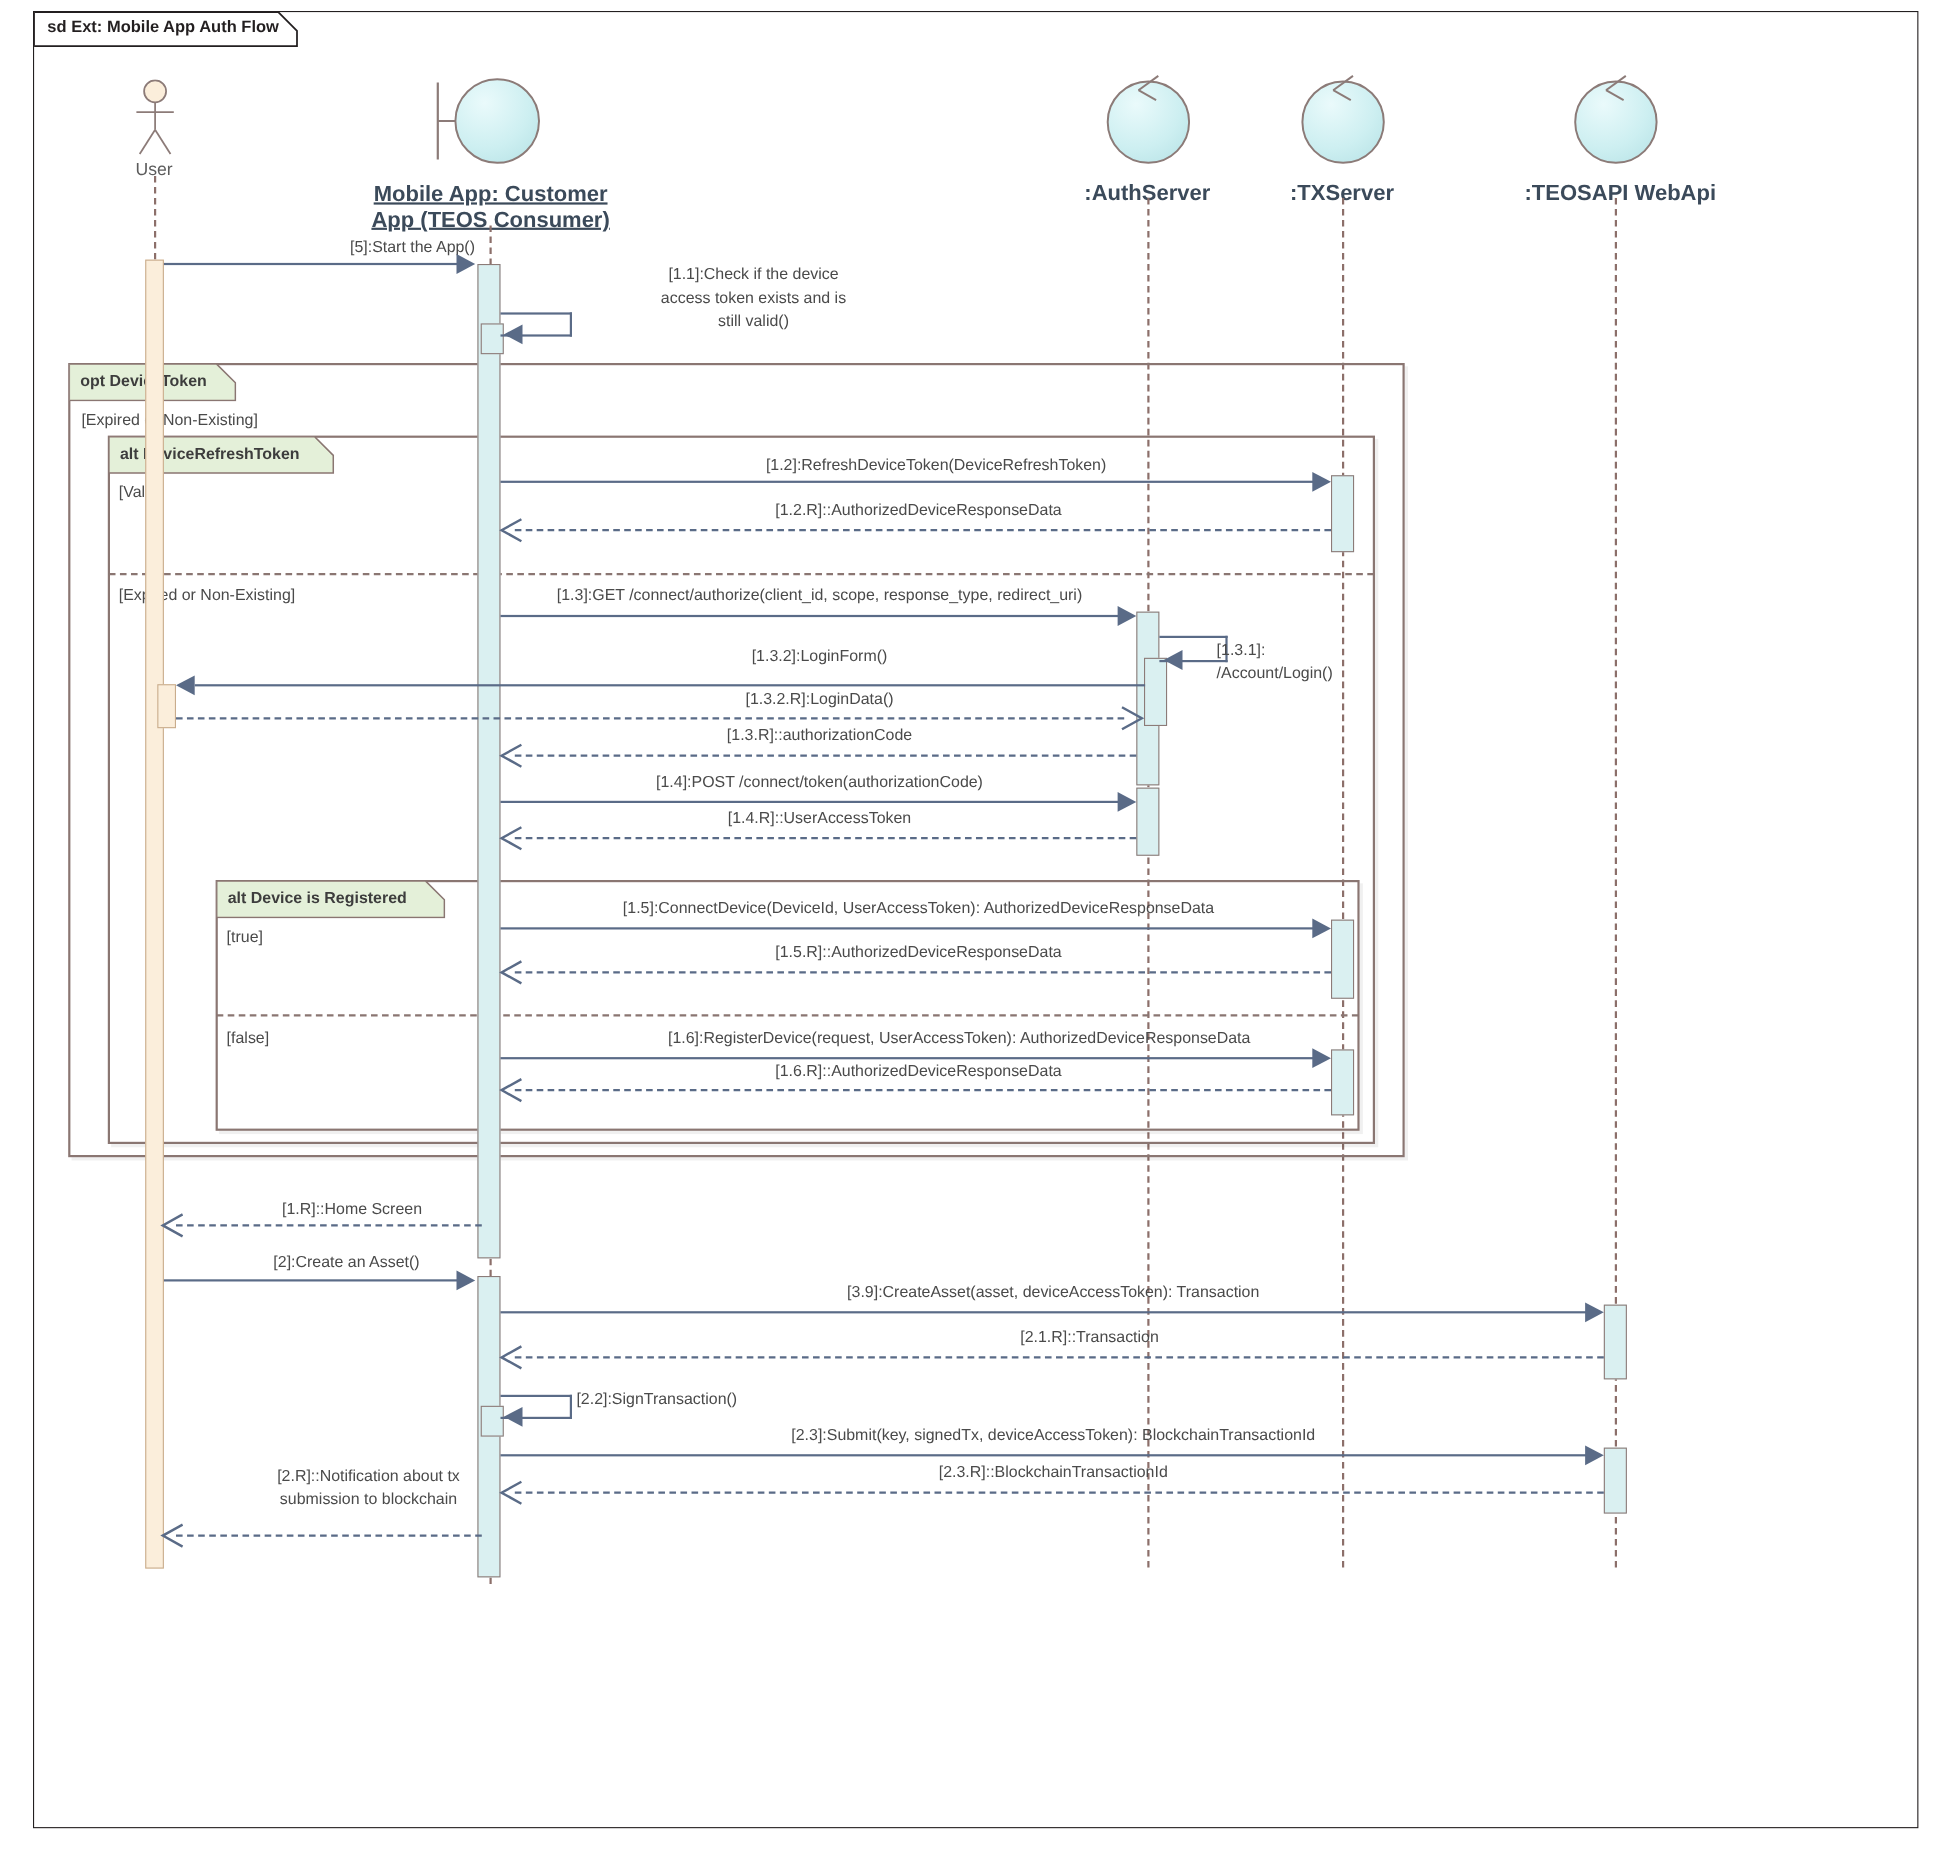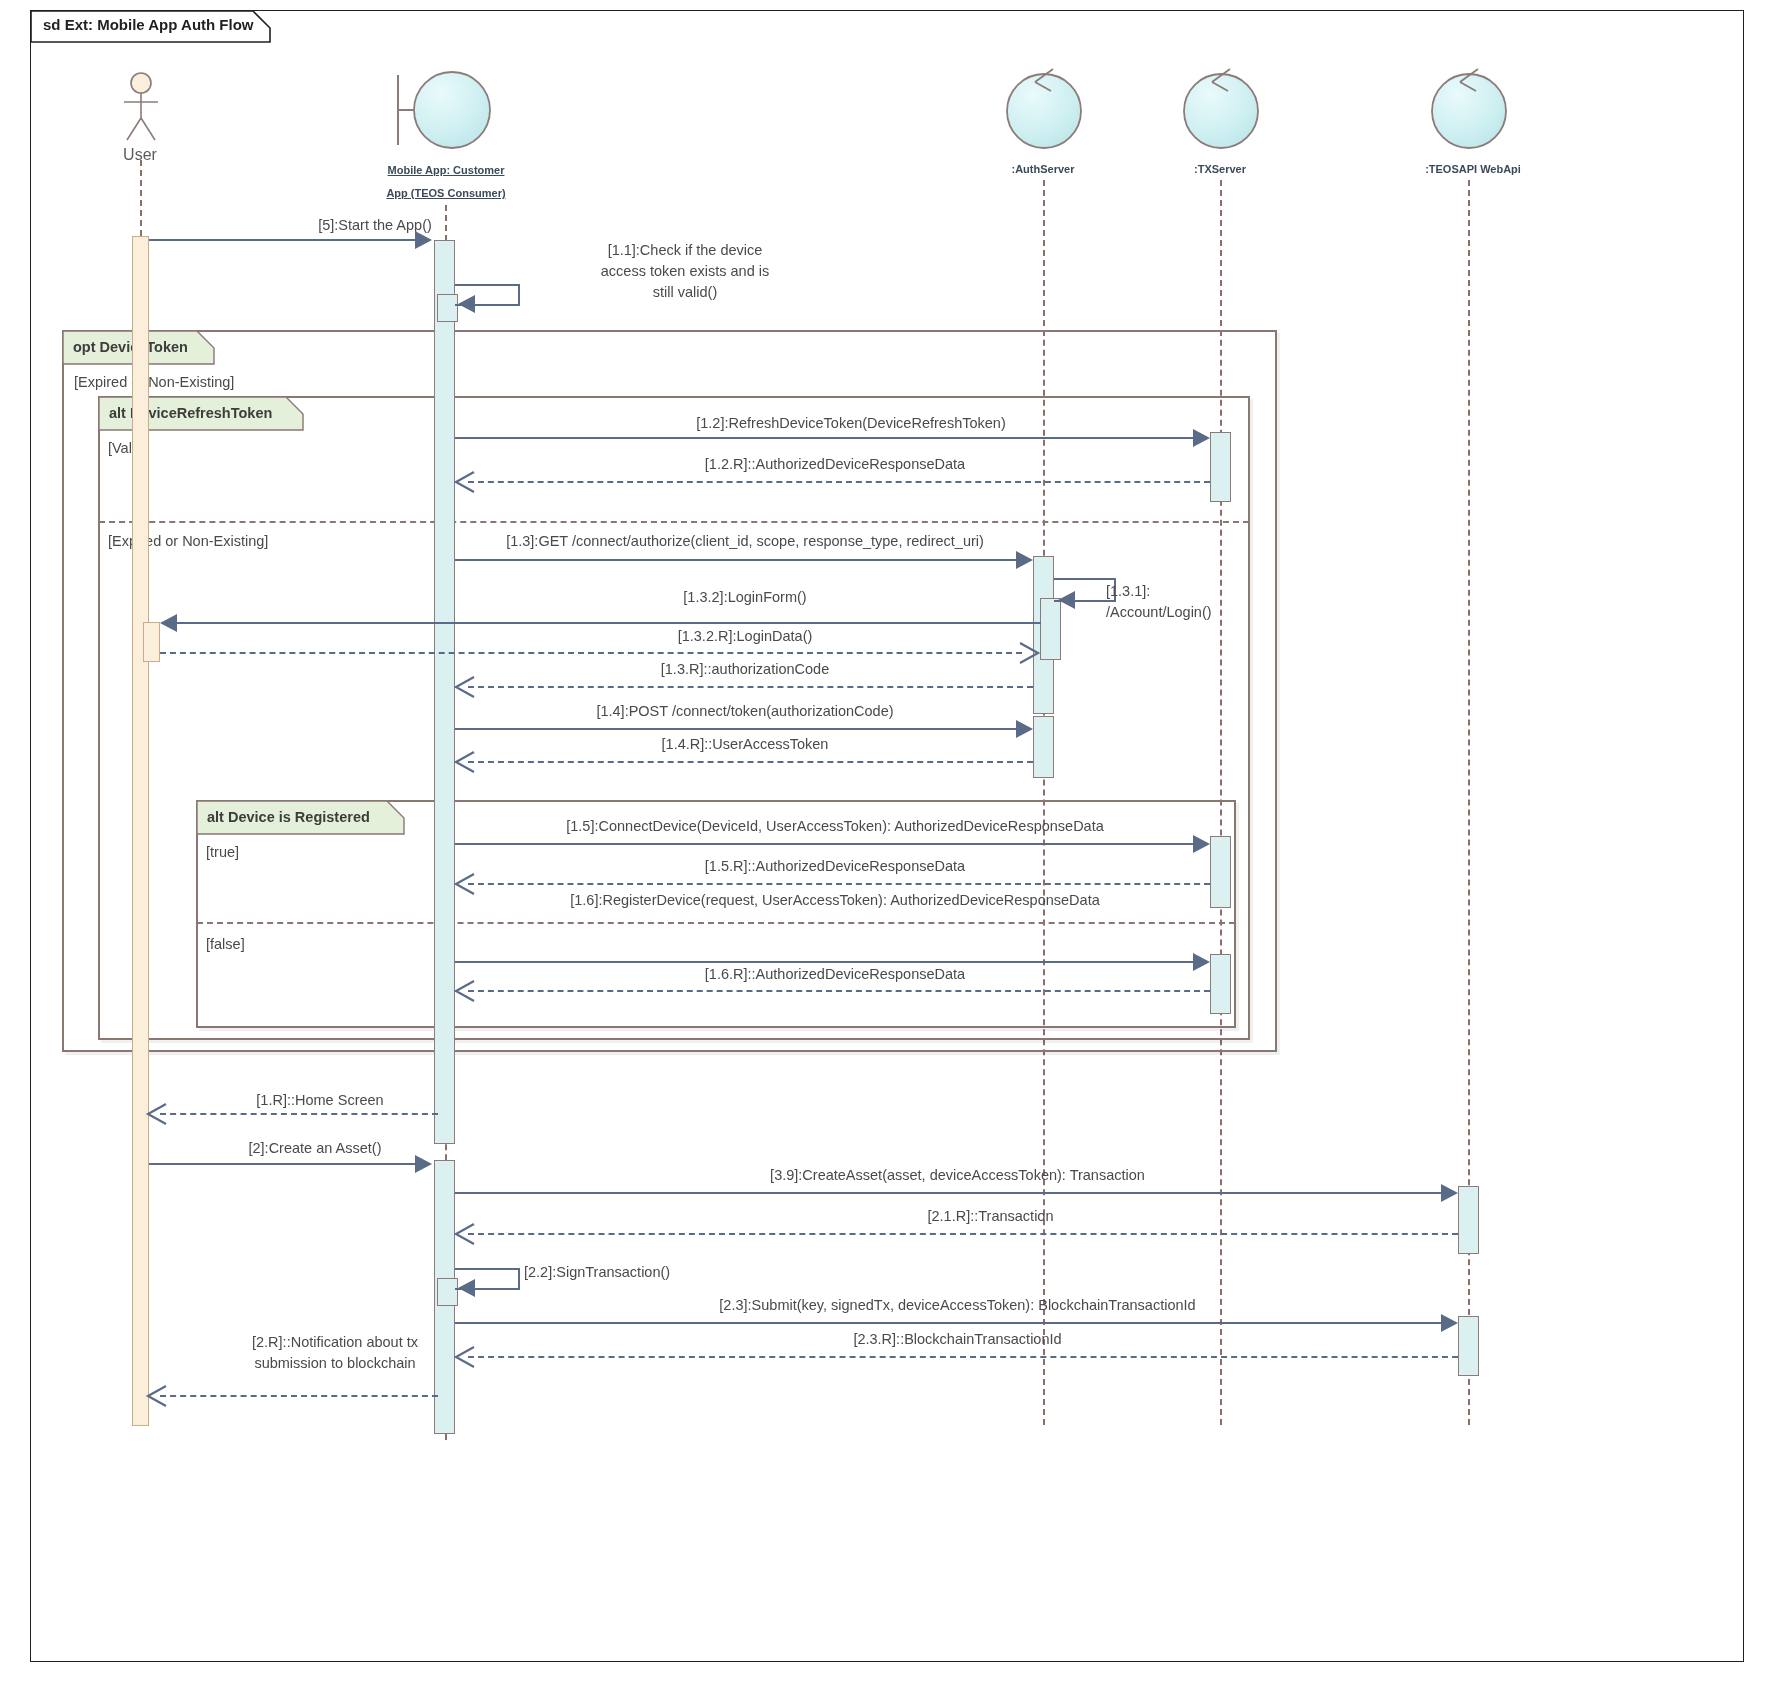--- a/index.html
+++ b/index.html
@@ -5,21 +5,21 @@
   html,body{margin:0;padding:0;background:#fff;}
   body{font-family:"Liberation Sans",sans-serif;}
   #canvas{position:relative;width:1772px;height:1684px;background:#ffffff;overflow:hidden;}
 
   
   .frame{position:absolute;border:1px solid #231f20;background:transparent;}
   .frame-tab-label{position:absolute;left:12px;top:5px;font-size:15px;font-weight:bold;color:#231f20;white-space:nowrap;}
 
   
   .lifeline-dash{position:absolute;width:0;border-left:2px dashed #8c6f6a;}
-  .head-label{position:absolute;text-align:center;font-size:11px;font-weight:bold;color:#3b4a5a;
+  .head-label{position:absolute;text-align:center;font-size:20px;font-weight:bold;color:#3b4a5a;
               line-height:1.45;white-space:nowrap;}
   .head-label.underline{text-decoration:underline;}
   .head-label.actorname{font-weight:normal;color:#5c5c5c;font-size:16px;}
 
   .actor-fig{position:absolute;}
 
   
   .act{position:absolute;background:#daf0f1;border:1.3px solid #8c7b78;box-sizing:border-box;}
   .act.user{background:#fbeedb;border-color:#c9ac8c;}
 
@@ -247,21 +247,21 @@
   <div class="arrow solid-r" style="left:1193px;top:835px;"></div>
 
   <div class="msg-label" style="left:455px;top:858px;width:760px;">[1.5.R]::AuthorizedDeviceResponseData</div>
   <div class="msg-line ret" style="left:468px;top:883px;width:742px;"></div>
   <div class="openarrow" style="left:452px;top:872px;">
     <svg width="24" height="24">
         <polyline points="22,2 4,12 22,22" fill="none" stroke="#5a6b87" stroke-width="2.2"></polyline>
       </svg>
   </div>
 
-  <div class="msg-label" style="left:455px;top:892px;width:760px;">[1.6]:RegisterDevice(request, UserAccessToken): AuthorizedDeviceResponseData</div>
+  <div class="msg-label" style="left:455px;top:936px;width:760px;padding-left:37px;">[1.6]:RegisterDevice(request, UserAccessToken): AuthorizedDeviceResponseData</div>
   <div class="msg-line" style="left:455px;top:961px;width:740px;"></div>
   <div class="arrow solid-r" style="left:1193px;top:953px;"></div>
 
   <div class="msg-label" style="left:455px;top:966px;width:760px;">[1.6.R]::AuthorizedDeviceResponseData</div>
   <div class="msg-line ret" style="left:468px;top:990px;width:742px;"></div>
   <div class="openarrow" style="left:452px;top:979px;">
     <svg width="24" height="24">
         <polyline points="22,2 4,12 22,22" fill="none" stroke="#5a6b87" stroke-width="2.2"></polyline>
       </svg>
   </div>

